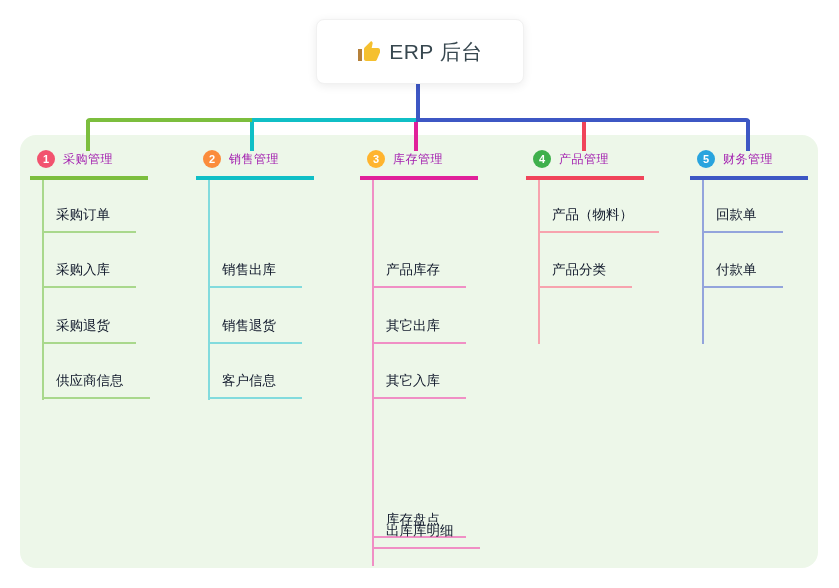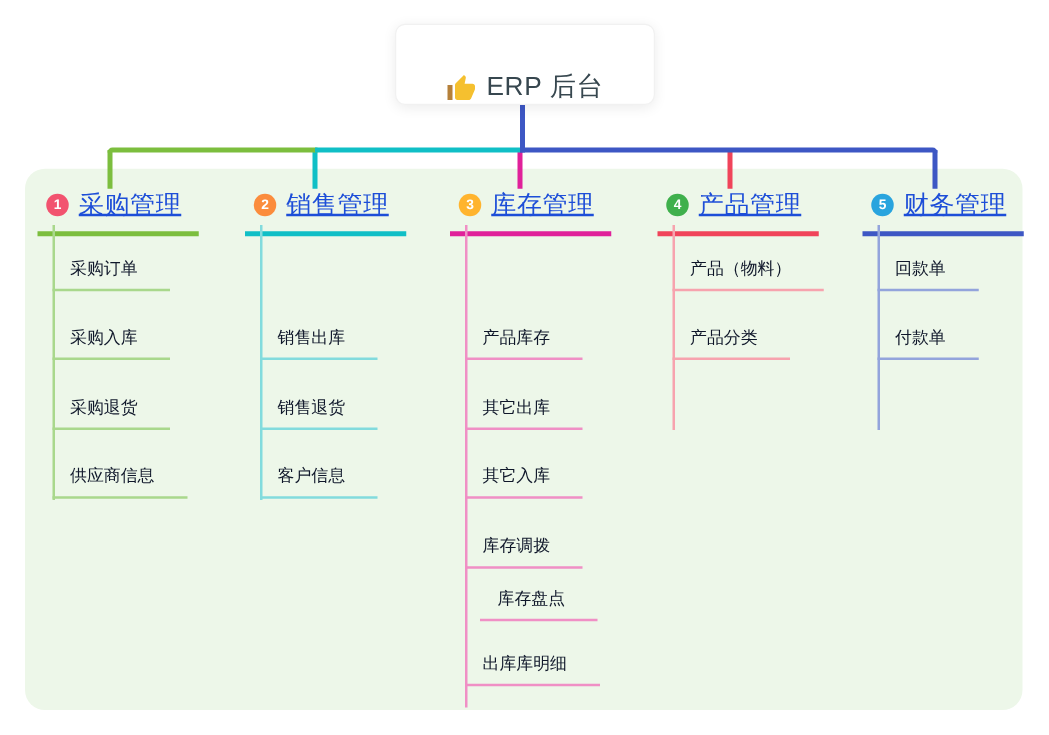--- a/index.html
+++ b/index.html
@@ -25,21 +25,21 @@
   
   .root-node {
     position: absolute;
     left: 316px; top: 19px;
     width: 208px; height: 65px;
     background: #ffffff;
     border: 1px solid #f1f1f1;
     border-radius: 8px;
     box-shadow: 0 2px 10px rgba(0,0,0,0.08);
     display: flex;
-    align-items: flex-end;
+    align-items: center;
     justify-content: center;
     gap: 8px;
     cursor: pointer;
   }
   .root-node .root-label {
     font-size: 21px;
     color: #37474f;
     font-weight: 500;
     letter-spacing: 0.5px;
   }
@@ -85,25 +85,24 @@
     background: var(--badge);
     color: #ffffff;
     font-size: 11px;
     font-weight: 700;
     display: flex;
     align-items: center;
     justify-content: center;
     flex: 0 0 18px;
   }
   .branch-label {
-    font-size: 20px;
-    color: #1d4ed8;
+    font-size: 12px;
+    color: #a21caf;
     font-weight: 500;
     letter-spacing: 0.5px;
-    text-decoration: underline;
   }
 
   .spine {
     position: absolute;
     left: 12px; top: 180px;
     width: 2px;
     background: var(--childline);
   }
   .col-1 .spine, .col-2 .spine { height: 220px; }
   .col-3 .spine { height: 386px; }
@@ -114,21 +113,21 @@
     left: 12px;
     padding: 0 26px 7px 14px;
     border-bottom: 2px solid var(--childline);
     font-size: 13.5px;
     color: #0f172a;
     white-space: nowrap;
     width: fit-content;
     cursor: pointer;
   }
   .r0 { top: 206px; } .r1 { top: 261px; text-align: center; } .r2 { top: 317px; }
-  .r3 { top: 372px; } .r4 { top: 428px; } .r5 { top: 470px; margin-left: 12px; }
+  .r3 { top: 372px; } .r4 { top: 428px; } .r5 { top: 511px; }
   .r6 { top: 522px; }
 </style>
 </head>
 <body>
 
 <div class="canvas">
 
   <div class="panel"></div>
 
   <div class="line drop drop-1"></div>
@@ -174,21 +173,20 @@
 
   <div class="col col-3">
     <div class="branch-title">
       <span class="badge">3</span>
       <span class="branch-label">库存管理</span>
     </div>
     <div class="spine"></div>
     <div class="child r1">产品库存</div>
     <div class="child r2">其它出库</div>
     <div class="child r3">其它入库</div>
-    <div class="child r4">库存调拨</div>
     <div class="child r5">库存盘点</div>
     <div class="child r6">出库库明细</div>
   </div>
 
   <div class="col col-4">
     <div class="branch-title">
       <span class="badge">4</span>
       <span class="branch-label">产品管理</span>
     </div>
     <div class="spine"></div>

